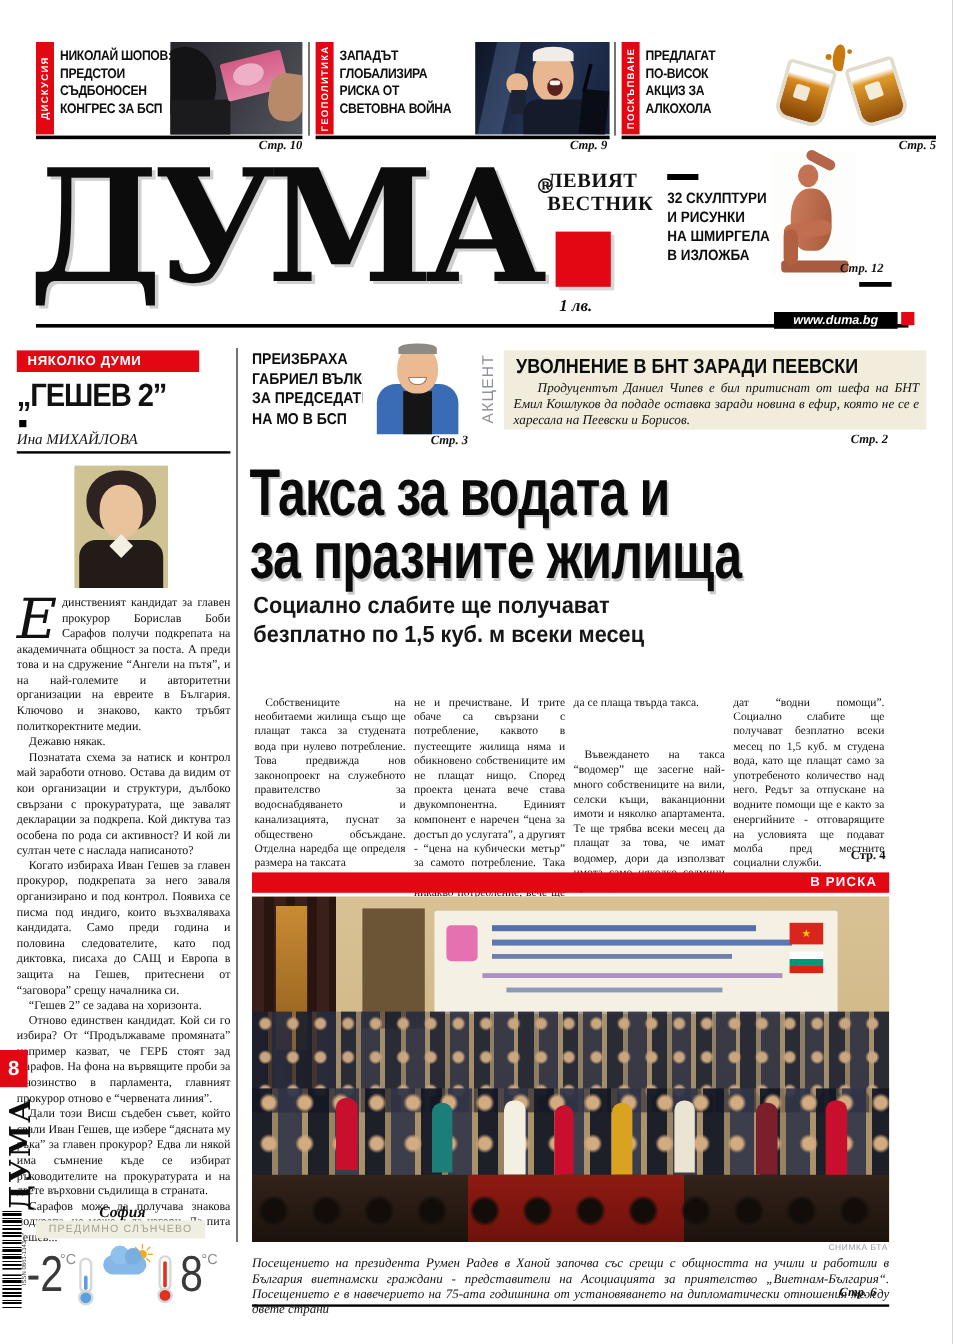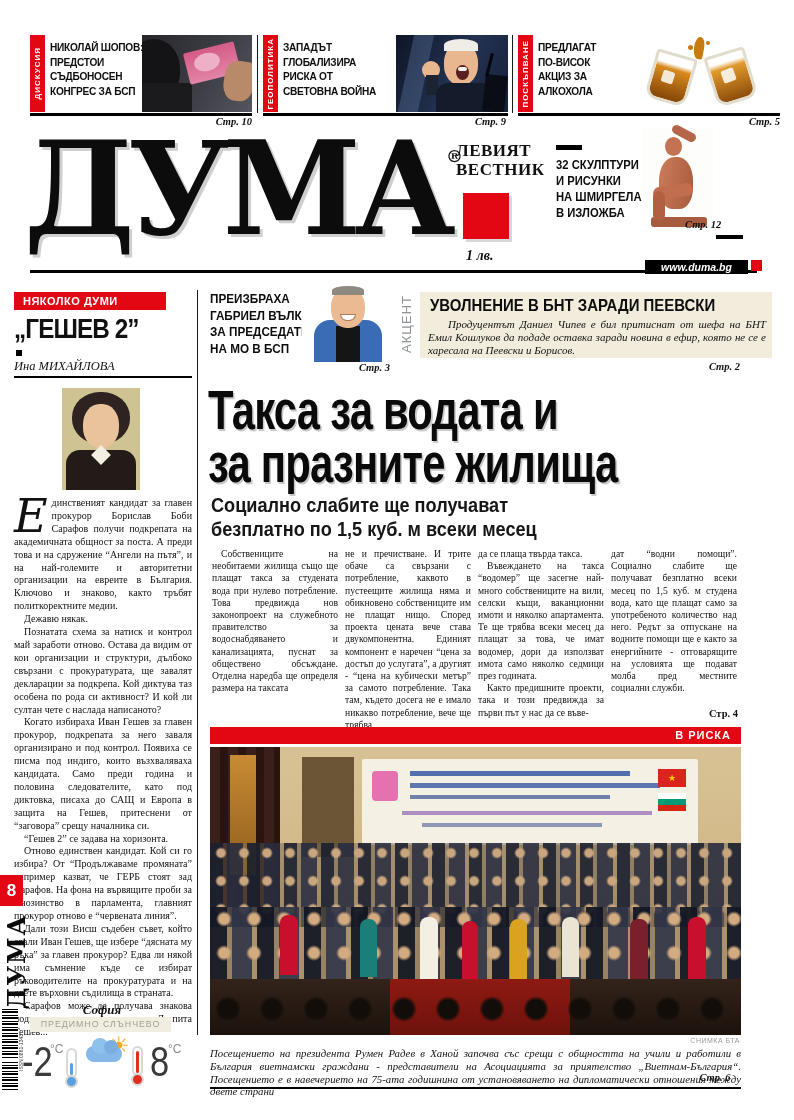--- a/index.html
+++ b/index.html
@@ -49,21 +49,21 @@
   }
   .redsquare { position:absolute; background:#e30613; }
   .price { position:absolute; left:466px; top:248px; font-weight:bold; font-style:italic; font-size:14px; }
 
   .cult-title {
     position:absolute; left:556px; top:157px;
     font-family:"Liberation Sans",sans-serif; font-weight:bold; font-size:12.5px;
     line-height:16px; transform:scaleX(0.9); transform-origin:0 0; color:#0d0d0d;
   }
   .dash { position:absolute; background:#000; }
-  .cult-page { position:absolute; left:685px; top:219px; font-weight:bold; font-style:italic; font-size:10.5px; }
+  .cult-page { position:absolute; left:700px; top:219px; font-weight:bold; font-style:italic; font-size:10.5px; }
 
   .dateline { position:absolute; left:30px; top:257px; width:740px; height:12px;
     font-family:"Liberation Sans",sans-serif; font-size:8.8px; font-weight:bold; color:#222; }
   .dl-item { position:absolute; top:0; }
   .dl-sq { position:absolute; top:1px; width:6px; height:6px; background:#e30613; }
   .dl-red { color:#e30613; }
   .blackbar { position:absolute; left:30px; top:270px; width:727px; height:3px; background:#000; }
   .webbox {
     position:absolute; left:645px; top:260px; width:103px; height:14px; background:#000;
     color:#fff; font-family:"Liberation Sans",sans-serif; font-weight:bold; font-style:italic;
@@ -117,21 +117,21 @@
     font-family:"Liberation Sans",sans-serif; font-weight:bold; font-size:55px; line-height:53px;
     letter-spacing:-1px; color:#0a0a0a; transform:scaleX(0.76); transform-origin:0 0;
     text-shadow:2px 2px 0 #c9c9c9;
   }
   .lead-sub {
     position:absolute; left:211px; top:494px;
     font-family:"Liberation Sans",sans-serif; font-weight:bold; font-size:19.5px; line-height:23.5px;
     transform:scaleX(0.93); transform-origin:0 0; color:#161616;
   }
   .cols { position:absolute; top:548px; width:126px; font-size:9.6px; line-height:12.2px; text-align:justify; }
-  .cols p { text-indent:9px; }
+  .cols p { text-indent:9px;margin-top:32px; }
   .cols p.noind { text-indent:0; }
   .lead-page { position:absolute; left:678px; top:708px; width:60px; text-align:right; font-weight:bold; font-size:10.5px; }
 
   
   .kadar {
     position:absolute; left:210px; top:727px; width:531px; height:17px; background:#e30613;
     color:#fff; font-family:"Liberation Sans",sans-serif; font-weight:bold; font-size:11px;
     line-height:17px; text-align:right; padding-right:10px; letter-spacing:1px;
   }
   .mainphoto { position:absolute; left:210px; top:747px; width:531px; height:288px; overflow:hidden;

